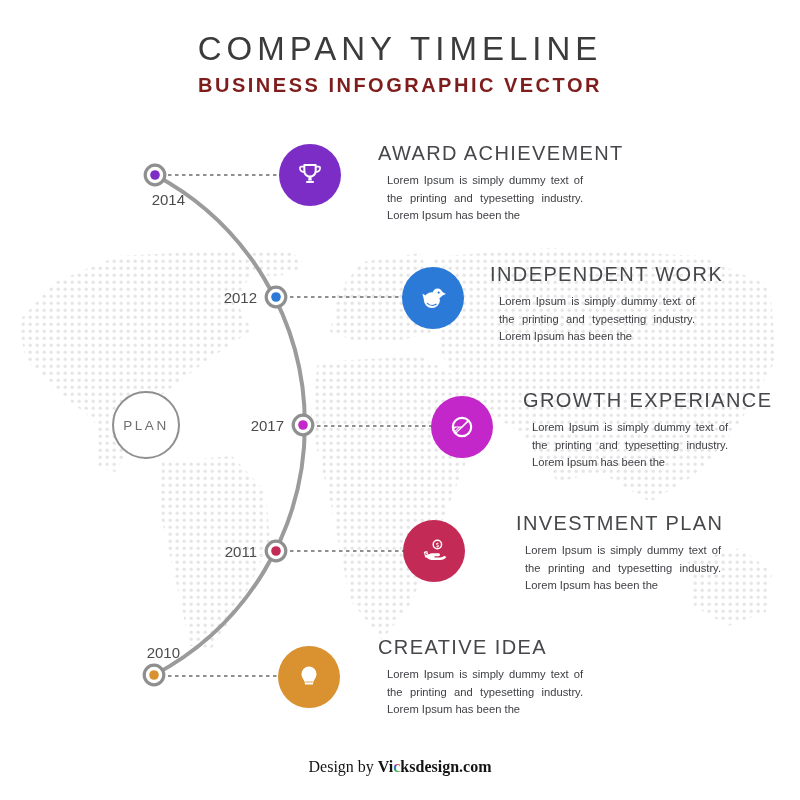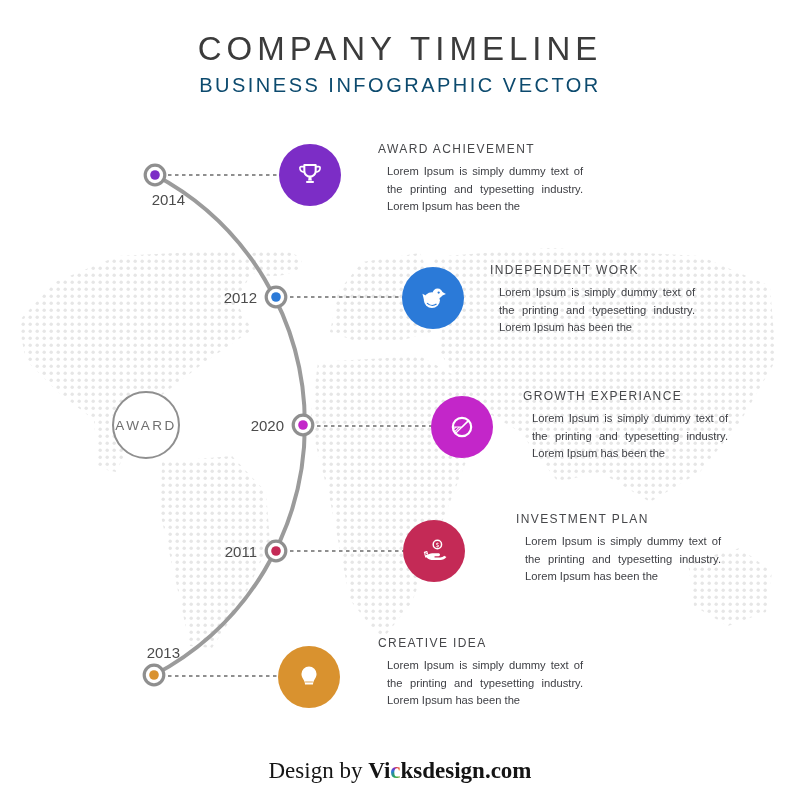--- a/index.html
+++ b/index.html
@@ -6,33 +6,33 @@
   #canvas{position:relative;width:800px;height:800px;background:#ffffff;overflow:hidden;
           font-family:"Liberation Sans",sans-serif;}
   
   .hdr{position:absolute;left:0;top:30px;width:100%;text-align:center;}
   .hdr-title{font-size:33px;letter-spacing:5px;color:#3b3b3b;font-weight:400;}
   .hdr-sub{margin-top:6px;font-size:20px;letter-spacing:2.5px;font-weight:400;}
   
   #gfx{position:absolute;left:0;top:0;}
   
   .ms-text{position:absolute;width:210px;}
-  .ms-title{font-size:12px;letter-spacing:1.4px;color:#46474a;white-space:nowrap;}
+  .ms-title{font-size:20px;letter-spacing:1.4px;color:#46474a;white-space:nowrap;}
   .ms-body{margin-top:7px;width:196px;font-size:11.2px;line-height:17.5px;
            text-align:justify;color:#3f4045;margin-left:9px;}
   
   .year{position:absolute;font-size:15px;color:#4c4c4c;}
   .yr-c{text-align:right;} .yr-r{text-align:right;}
   
   .logo{position:absolute;left:112px;top:391px;width:64px;height:64px;border-radius:50%;
         border:2px solid #8f8f8f;background:#fff;display:flex;align-items:center;
         justify-content:center;font-size:13.5px;letter-spacing:2.5px;color:#6f6f6f;}
   
   .footer{position:absolute;left:0;top:758px;width:100%;text-align:center;
-          font-family:"Liberation Serif",serif;font-size:23px;color:#141414;}
+          font-family:"Liberation Serif",serif;font-size:16px;color:#141414;}
   .brand{font-weight:600;}
   .brand-c{background:conic-gradient(from 180deg,#2aa84a,#2a7cd6,#7a2dc6,#e03131,#f5a623,#2aa84a);
            -webkit-background-clip:text;background-clip:text;color:transparent;}
 </style>
 </head>
 <body>
 
 <div id="canvas">
 
   <svg id="gfx" width="800" height="800" viewBox="0 0 800 800">
@@ -142,32 +142,32 @@
           <path d="M12 4.2 a5.6 5.6 0 0 1 5.6 5.6 c0 2.3 -1.25 3.5 -2 4.9 -.45 .8 -.6 1.9 -.65 2.9 h-5.9 c-.05 -1 -.2 -2.1 -.65 -2.9 -.75 -1.4 -2 -2.6 -2 -4.9 A5.6 5.6 0 0 1 12 4.2 Z" fill="#fff"></path>
           <line x1="9.1" y1="15.7" x2="14.9" y2="15.7" stroke-width="0.6" stroke="#d9922f"></line>
         </g>
       </g>
 
     </g>
   </svg>
 
   <div class="hdr">
     <div class="hdr-title" style="color: rgb(59, 59, 59);">COMPANY TIMELINE</div>
-    <div class="hdr-sub" style="color: #0c4a6e;">BUSINESS INFOGRAPHIC VECTOR</div>
+    <div class="hdr-sub" style="color: #7f1d1d; font-weight: bold;">BUSINESS INFOGRAPHIC VECTOR</div>
   </div>
 
   <div class="logo">
-    <span>AWARD</span>
+    <span>PLAN</span>
   </div>
 
   <div class="year yr-c" style="left:125px;top:191px;width:60px">2014</div>
   <div class="year yr-r" style="left:185px;top:289px;width:72px">2012</div>
-  <div class="year yr-r" style="left:212px;top:417px;width:72px">2020</div>
+  <div class="year yr-r" style="left:212px;top:417px;width:72px">2017</div>
   <div class="year yr-r" style="left:185px;top:543px;width:72px">2011</div>
-  <div class="year yr-c" style="left:120px;top:644px;width:60px">2013</div>
+  <div class="year yr-c" style="left:120px;top:644px;width:60px">2010</div>
 
   <div class="ms-text" style="left:378px;top:142px">
     <div class="ms-title">AWARD ACHIEVEMENT</div>
     <div class="ms-body">Lorem Ipsum is simply dummy text of the printing and typesetting industry. Lorem Ipsum has been the</div>
   </div>
   <div class="ms-text" style="left:490px;top:263px">
     <div class="ms-title">INDEPENDENT WORK</div>
     <div class="ms-body">Lorem Ipsum is simply dummy text of the printing and typesetting industry. Lorem Ipsum has been the</div>
   </div>
   <div class="ms-text" style="left:523px;top:389px">

